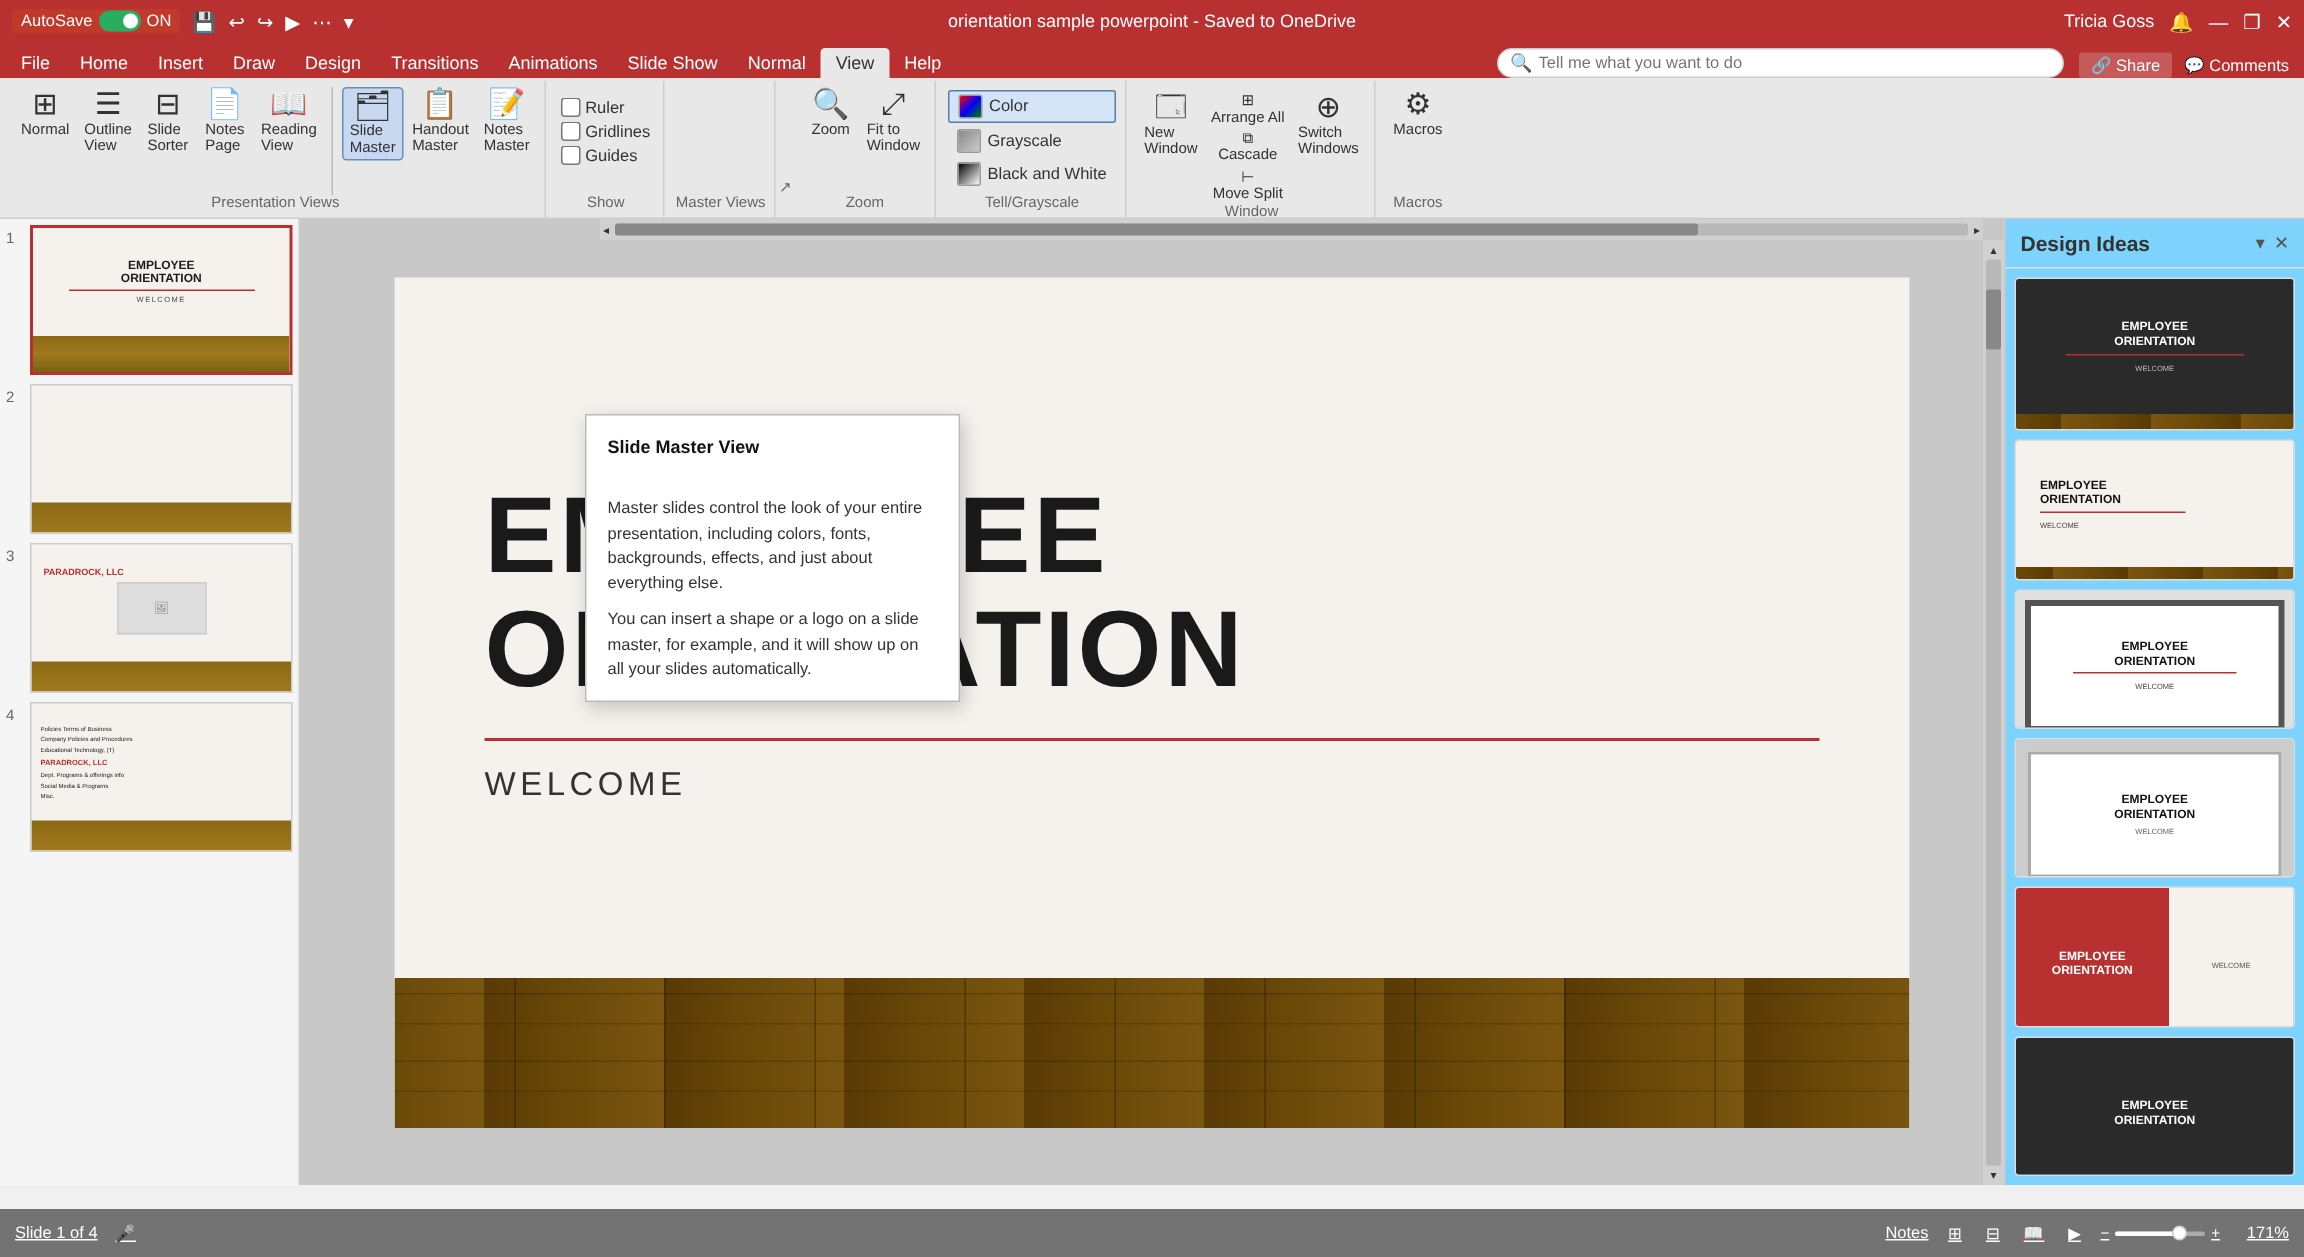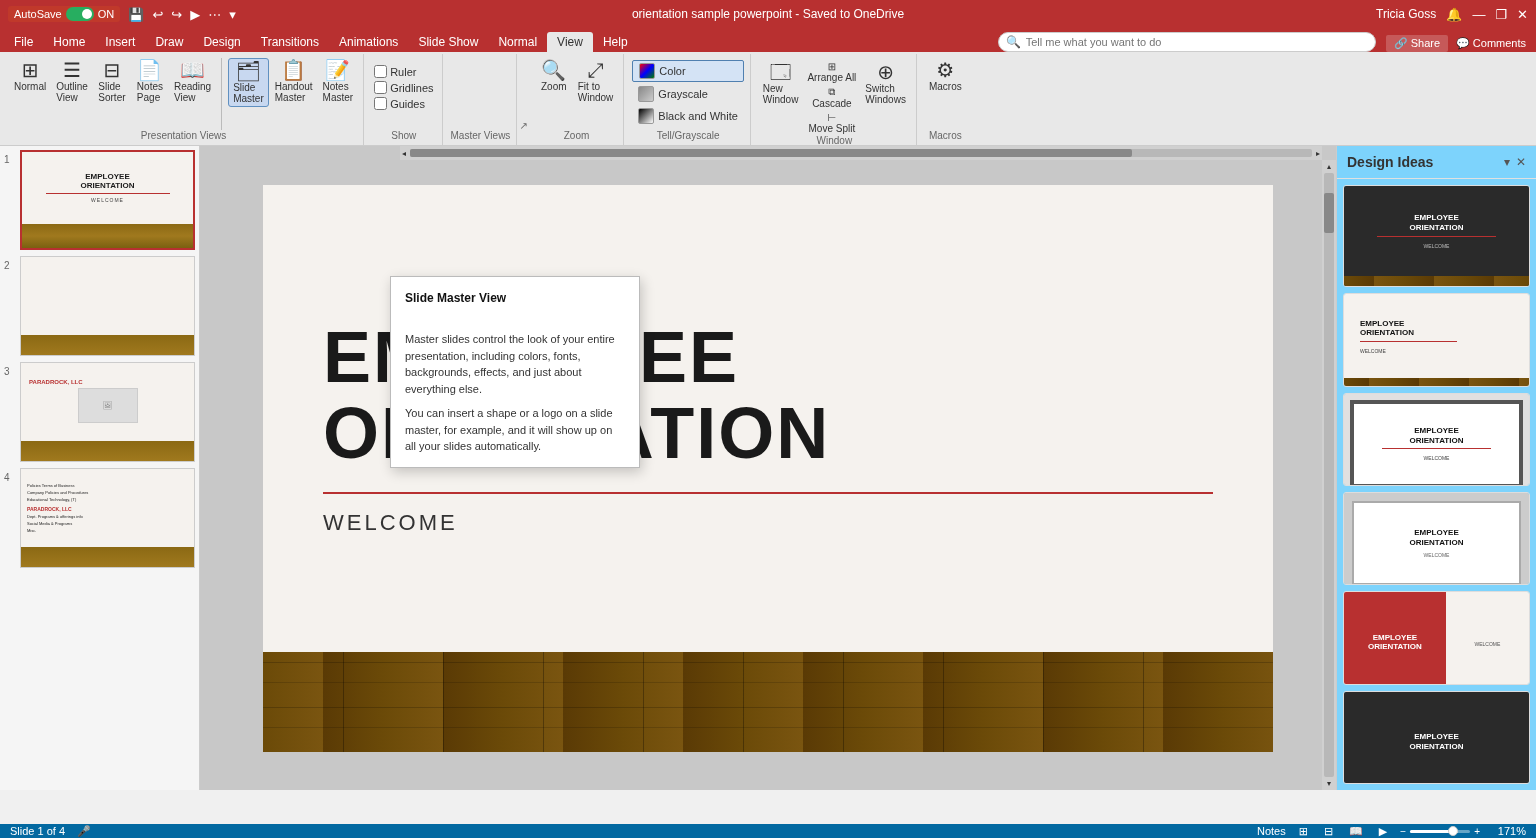--- a/index.html
+++ b/index.html
@@ -357,32 +357,33 @@
     }
     .tooltip-title {
       font-weight: bold;
       font-size: 12px;
       margin-bottom: 8px;
       color: #111;
     }
 
     
     .status-bar {
-      height: 14px;
-      background: #0369a1;
+      height: 32px;
+      background: #737373;
       display: flex;
       align-items: center;
       justify-content: space-between;
       padding: 0 10px;
       color: white;
       font-size: 11px;
       position: absolute;
       bottom: 0;
       left: 0;
       right: 0;
+      text-decoration: underline;
     }
     .status-left { display: flex; align-items: center; gap: 12px; }
     .status-right { display: flex; align-items: center; gap: 10px; }
     .view-btn {
       display: flex; align-items: center; gap: 2px;
       cursor: pointer; padding: 1px 3px; border-radius: 2px;
     }
     .zoom-slider {
       display: flex; align-items: center; gap: 4px;
     }

